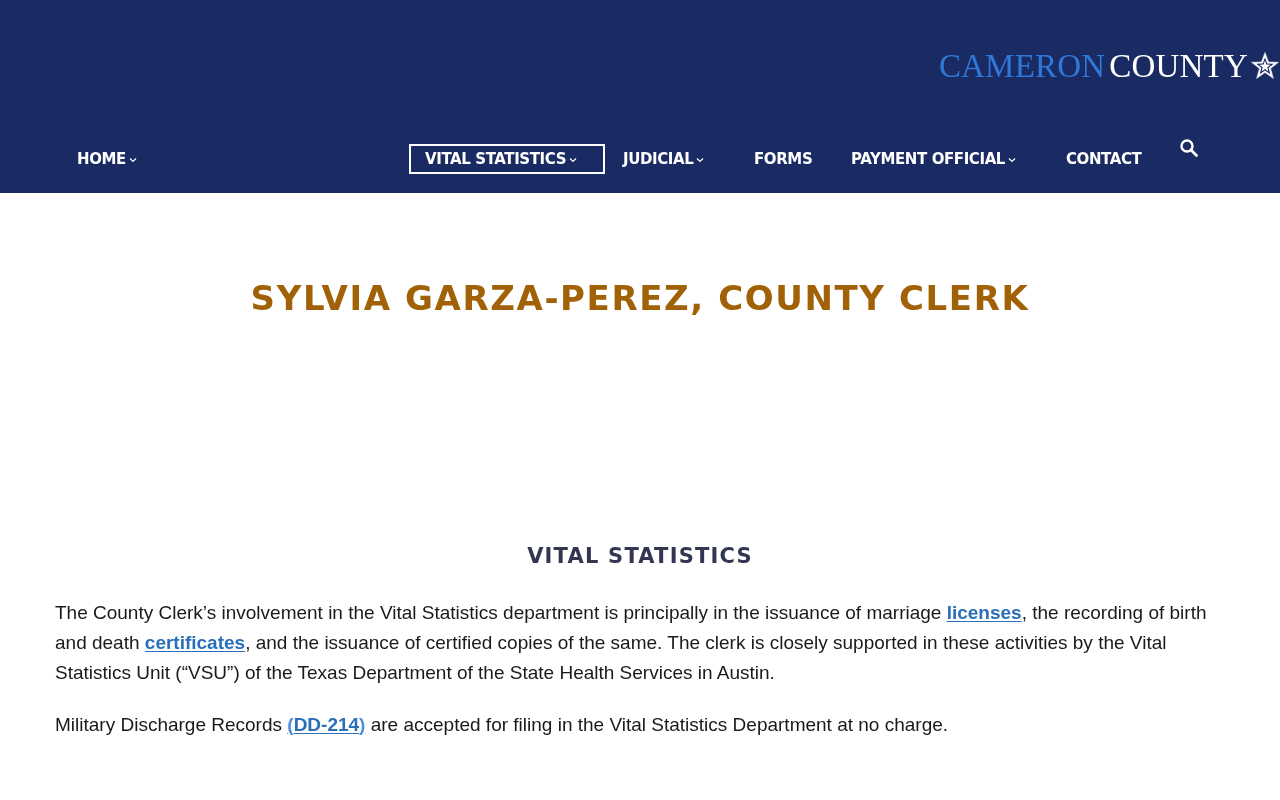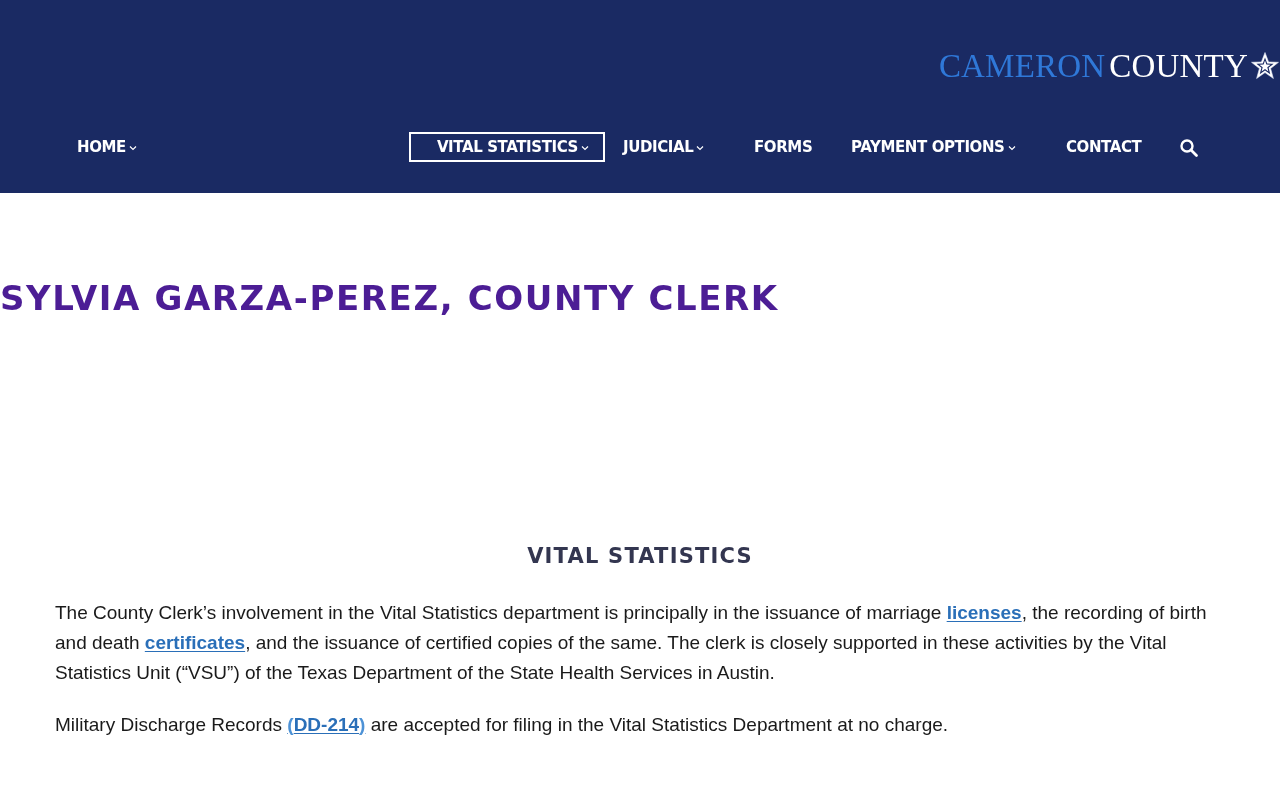--- a/index.html
+++ b/index.html
@@ -45,33 +45,32 @@
 
     .main-nav {
       position: absolute;
       top: 132px;
       left: 0;
       width: 1280px;
       height: 30px;
     }
     .nav-item {
       position: absolute;
-      top: 0;
+      top: 12px;
       height: 30px;
       display: flex;
       align-items: center;
       color: #ffffff;
       font-family: "DejaVu Sans", sans-serif;
       font-weight: bold;
       font-size: 15px;
       letter-spacing: -0.4px;
       text-decoration: none;
       white-space: nowrap;
       cursor: pointer;
-      justify-content: flex-end;
     }
     .nav-item .chev {
       display: inline-block;
       width: 8px;
       height: 8px;
       margin-left: 3px;
       margin-top: 1px;
     }
     .nav-item.active {
       border: 2px solid #ffffff;
@@ -85,25 +84,26 @@
       height: 20px;
       cursor: pointer;
     }
 
     
     .page-title {
       position: absolute;
       top: 276px;
       left: 0;
       width: 1280px;
+      text-align: center;
       font-family: "DejaVu Sans", sans-serif;
       font-weight: bold;
       font-size: 34px;
       letter-spacing: 1.6px;
-      color: #4c1d95;
+      color: #a16207;
       line-height: 44px;
     }
 
     .section-title {
       position: absolute;
       top: 542px;
       left: 0;
       width: 1280px;
       text-align: center;
       font-family: "DejaVu Sans", sans-serif;
@@ -169,21 +169,21 @@
       <svg class="chev" viewBox="0 0 8 8">
           <polyline points="1,2.5 4,5.5 7,2.5" fill="none" stroke="#fff" stroke-width="1.2"></polyline>
         </svg>
     </a>
 
     <a class="nav-item" style="left:754px;">
       <span>FORMS</span>
     </a>
 
     <a class="nav-item" style="left:851px;">
-      <span>PAYMENT OPTIONS</span>
+      <span>PAYMENT OFFICIAL</span>
       <svg class="chev" viewBox="0 0 8 8">
           <polyline points="1,2.5 4,5.5 7,2.5" fill="none" stroke="#fff" stroke-width="1.2"></polyline>
         </svg>
     </a>
 
     <a class="nav-item" style="left:1066px;">
       <span>CONTACT</span>
     </a>
 
     <svg class="nav-search" viewBox="0 0 20 20">

